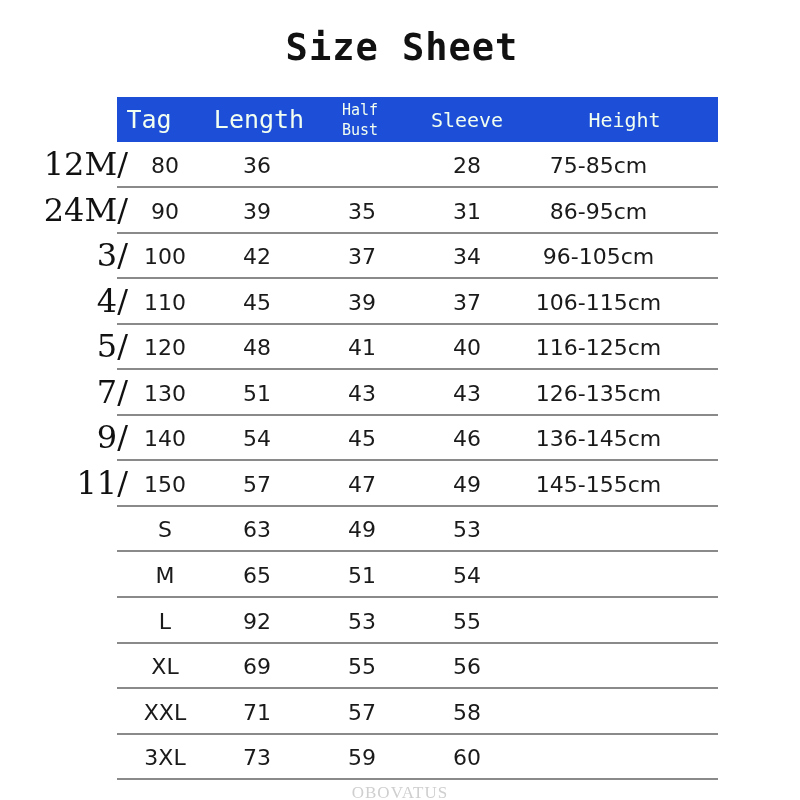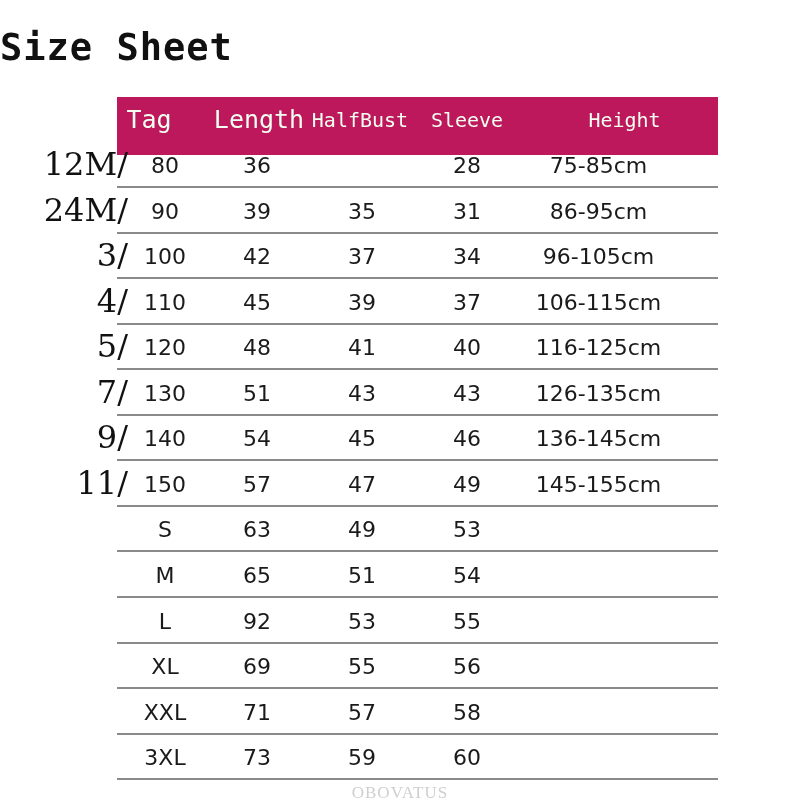--- a/index.html
+++ b/index.html
@@ -1,35 +1,35 @@
 <!DOCTYPE html>
 <html><head>
 <meta charset="utf-8">
 <style>
   html, body { margin: 0; padding: 0; }
   body {
     width: 800px; height: 800px; background: #ffffff; position: relative; overflow: hidden;
     font-family: "DejaVu Sans", sans-serif; color: #1a1a1a;
   }
   .title {
-    position: absolute; left: 0; top: 26px; width: 790px; 
+    position: absolute; left: 7px; top: 26px; width: 790px; text-align: center;
     font-family: "DejaVu Sans Mono", monospace; font-weight: bold; font-size: 37px; color: #111;
     letter-spacing: 1px;
   }
   .header {
-    position: absolute; left: 117px; top: 97px; width: 601px; height: 58px;
-    background: #be185d;
+    position: absolute; left: 117px; top: 97px; width: 601px; height: 45px;
+    background: #1d4ed8;
   }
   .hcell {
     position: absolute; top: 0; height: 45px; display: flex; align-items: center; justify-content: center;
     color: #f2fff0; font-family: "DejaVu Sans Mono", monospace; text-align: center;
   }
   .hcell.big { font-size: 25px; }
   .hcell.mid { font-size: 20px; }
-  .hcell.stack { font-size: 20px; line-height: 20px; }
+  .hcell.stack { flex-direction: column; font-size: 15px; line-height: 20px; }
   .row { position: absolute; left: 117px; width: 601px; height: 45px; }
   .row .line { position: absolute; left: 0; right: 0; bottom: 0; height: 2px; background: #8a8a8a; }
   .cell {
     position: absolute; top: 0; height: 44px; display: flex; align-items: center; justify-content: center;
     font-size: 22px; color: #1a1a1a;
   }
   .c-tag { left: 16px; width: 64px; }
   .c-len { left: 95px; width: 90px; }
   .c-bust { left: 200px; width: 90px; }
   .c-slv { left: 305px; width: 90px; }

